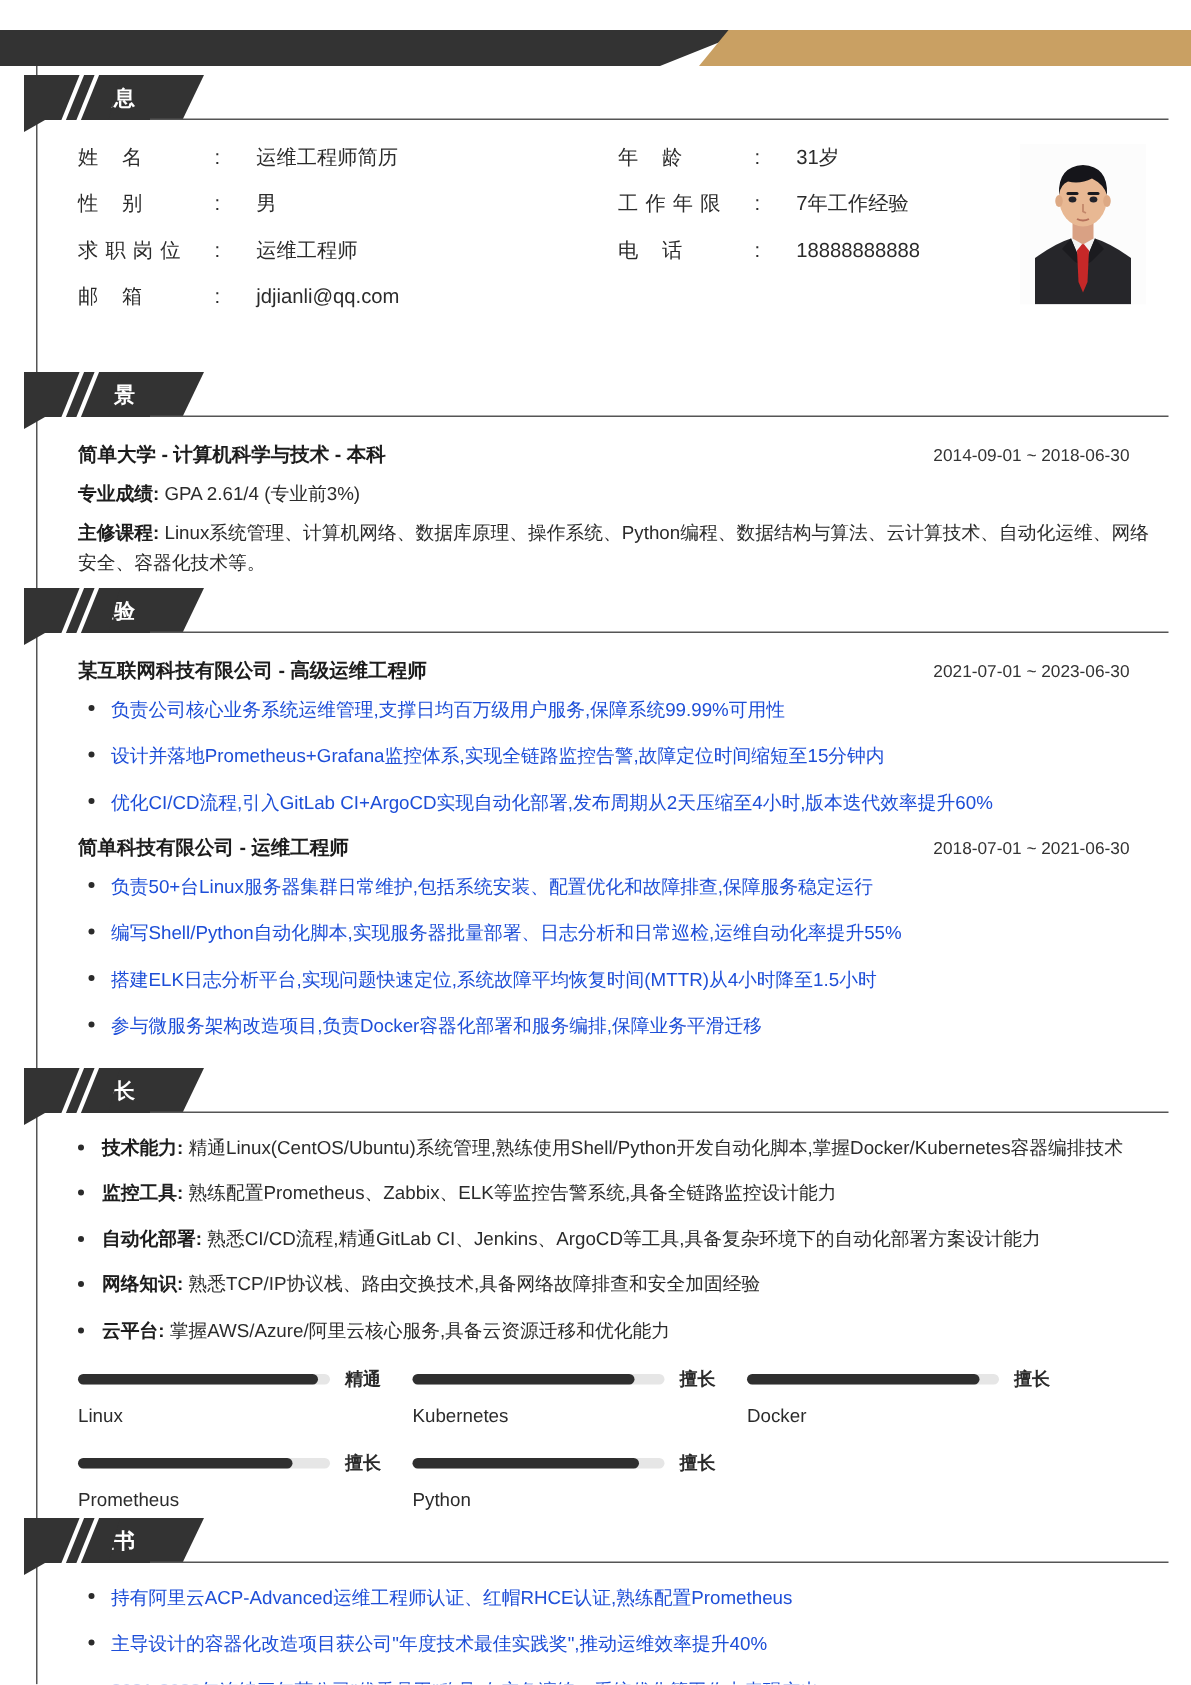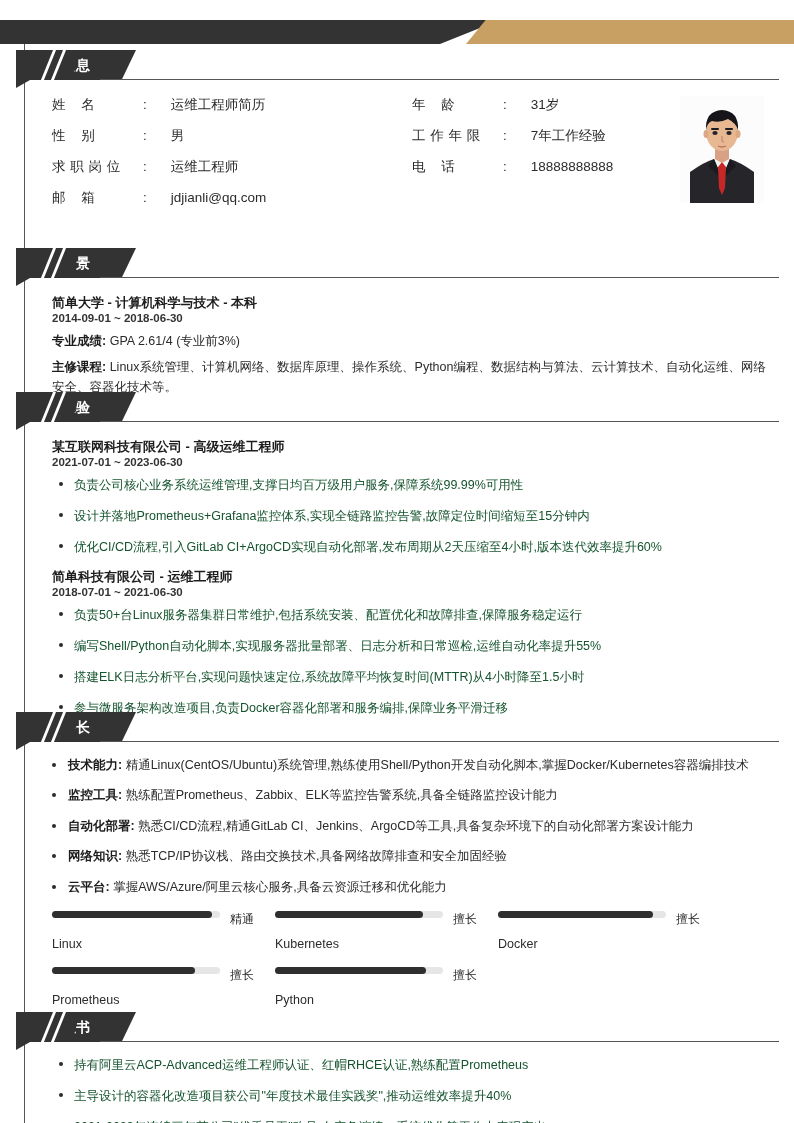--- a/index.html
+++ b/index.html
@@ -54,37 +54,37 @@
   .val{}
   .info-left{position:absolute;left:0;top:0;}
   .info-right{position:absolute;left:360px;top:0;}
   .photo{
     position:absolute;right:0;top:0;width:84px;height:107px;
     background:#fdfdfd;overflow:hidden;
   }
 
   
   .entry-head{display:flex;justify-content:space-between;align-items:baseline;
-    font-size:13px;font-weight:bold;color:#1d1d1d;margin:2px 16px 8px 0;flex-direction:column;}
-  .entry-date{font-weight:bold;font-size:11.5px;color:#333;text-align:center;}
+    font-size:13px;font-weight:bold;color:#1d1d1d;margin:2px 16px 8px 0;}
+  .entry-date{font-weight:normal;font-size:11.5px;color:#333;text-align:center;}
   ul.bullets{list-style:none;margin:0;padding:0;}
-  ul.bullets li{position:relative;padding-left:22px;margin-bottom:12px;font-size:12.5px;line-height:1.5;color:#14532d;}
+  ul.bullets li{position:relative;padding-left:22px;margin-bottom:12px;font-size:12.5px;line-height:1.5;color:#1d4ed8;}
   ul.bullets li:before{content:"";position:absolute;left:7px;top:6px;width:4px;height:4px;border-radius:50%;background:#2b2b2b;}
   .edu-line{font-size:12.5px;line-height:1.55;margin-bottom:7px;}
   .edu-line b{font-weight:bold;color:#1d1d1d;}
 
   
   ul.skills{list-style:none;margin:0;padding:0;}
   ul.skills li{position:relative;padding-left:30px;margin-bottom:11px;font-size:12.5px;line-height:1.55;}
   ul.skills li:before{content:"";position:absolute;left:14px;top:7px;width:4px;height:4px;border-radius:50%;background:#2b2b2b;}
   ul.skills b{font-weight:bold;color:#1d1d1d;}
 
   .bars{margin-top:14px;display:flex;flex-wrap:wrap;}
   .bar-item{width:223px;margin-bottom:16px;}
-  .bar-row{display:flex;}
+  .bar-row{display:flex;align-items:center;font-weight:bold;}
   .track{position:relative;width:168px;height:7px;border-radius:4px;background:#e6e6e6;}
   .fill{position:absolute;left:0;top:0;height:7px;border-radius:4px;background:#2f2f2f;}
   .bar-level{margin-left:10px;font-size:12px;color:#2b2b2b;white-space:nowrap;}
   .bar-name{margin-top:9px;font-size:12.5px;color:#2b2b2b;}
 </style>
 </head>
 <body>
 
 <div class="page">
 

